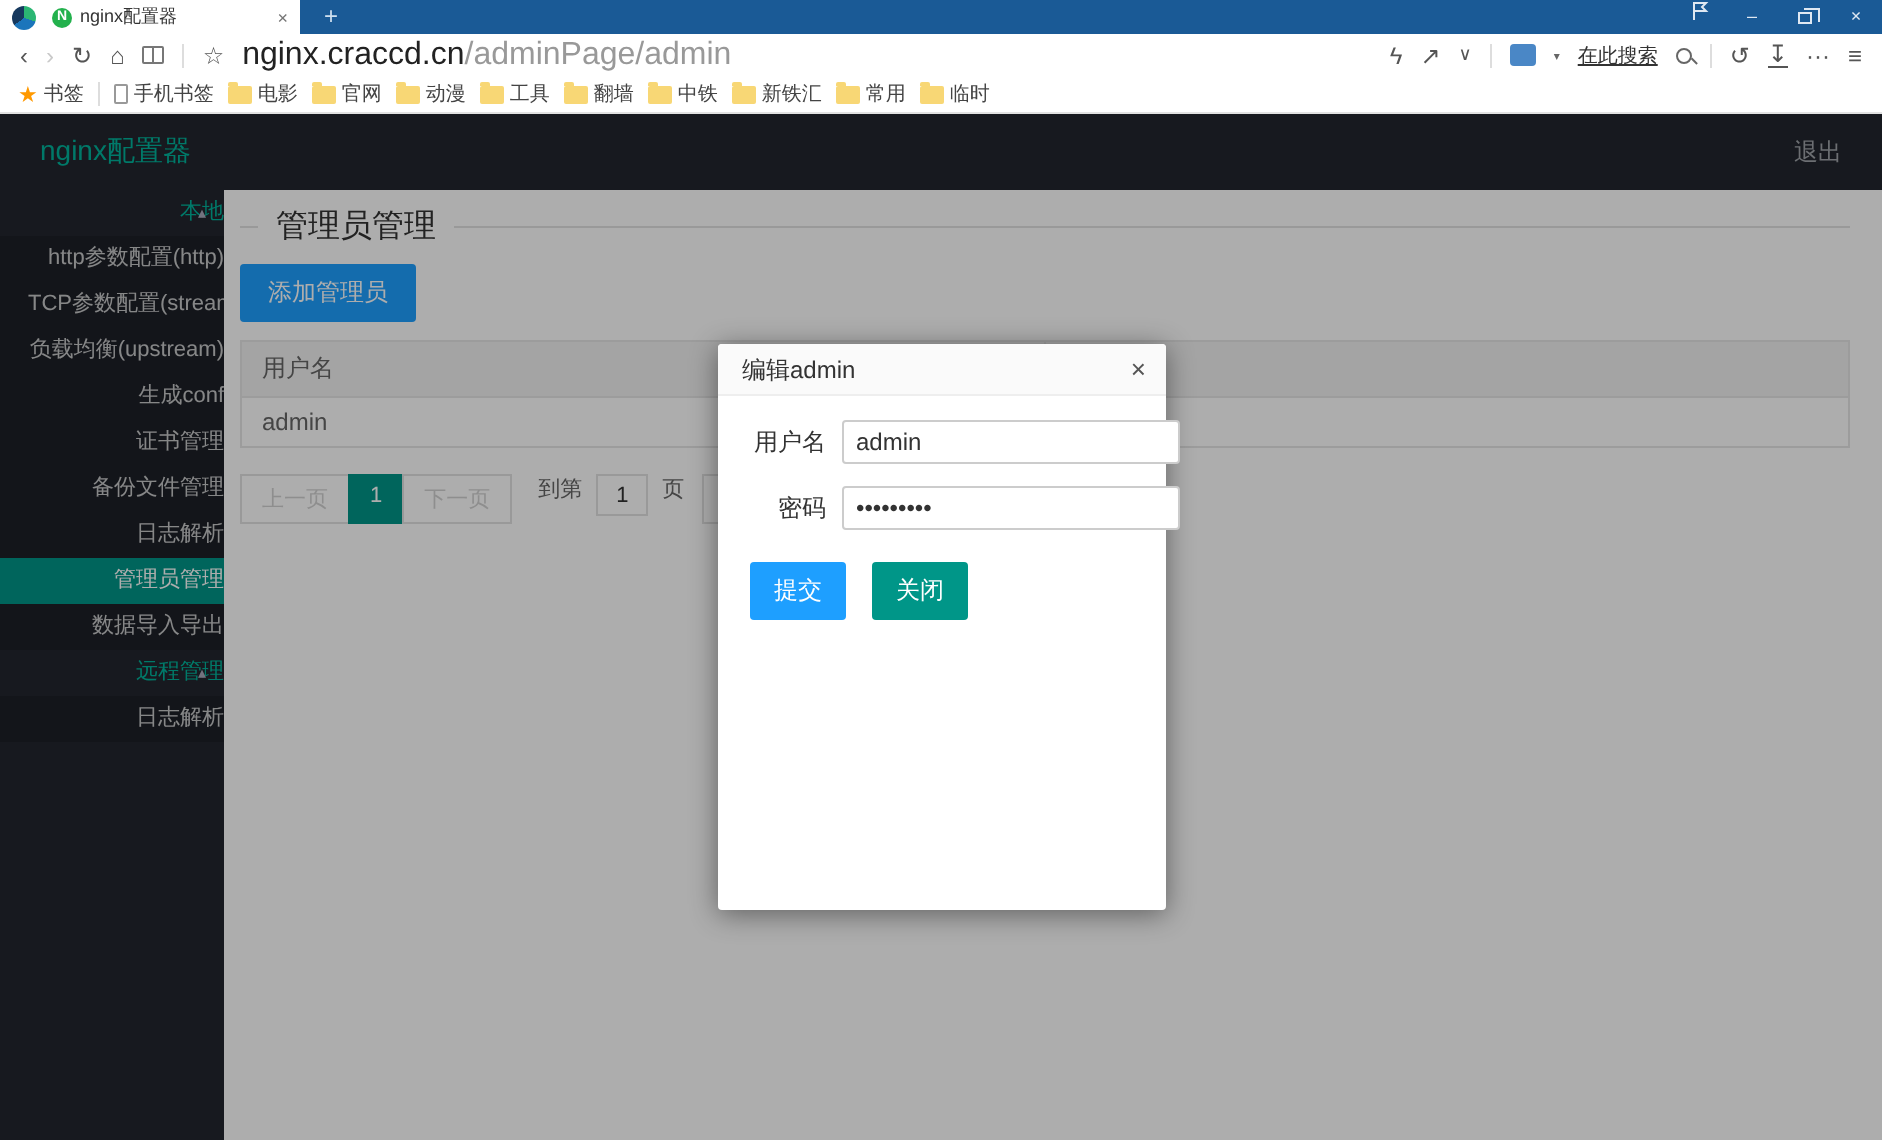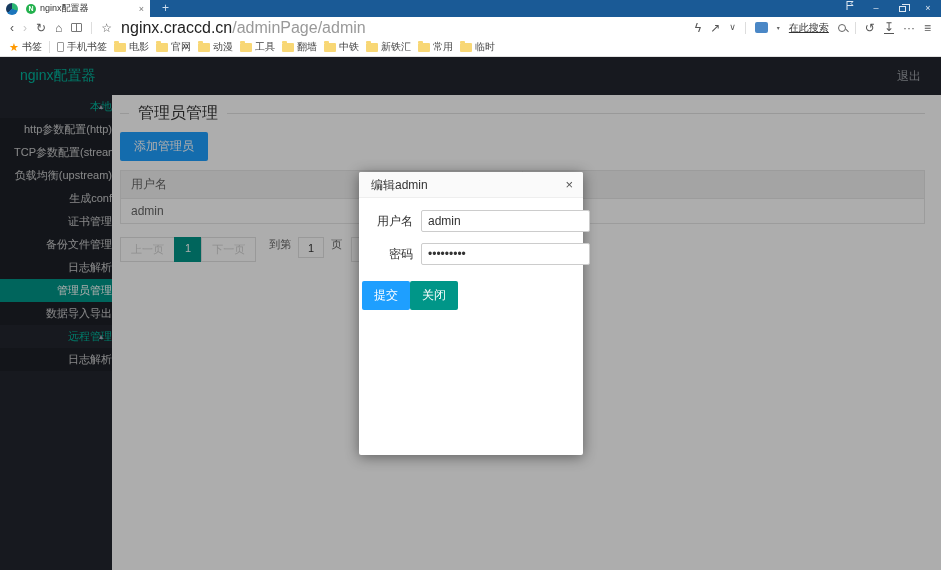--- a/index.html
+++ b/index.html
@@ -97,21 +97,21 @@
   .modal { position: absolute; left: 359px; top: 115px; width: 224px; height: 283px; background: #fff;
     z-index: 10; border-radius: 2px; box-shadow: 0 2px 14px rgba(0,0,0,.45); font-size: 12px; }
   .modal-title { height: 26px; line-height: 26px; padding: 0 12px; background: #fafafa;
     border-bottom: 1px solid #eee; color: #333; position: relative; border-radius: 2px 2px 0 0; }
   .modal-close { position: absolute; right: 10px; top: 0; color: #555; font-size: 13px; cursor: pointer; }
   .modal-body { padding: 12px 8px 0 0; }
   .form-row { display: flex; align-items: center; margin-bottom: 11px; }
   .form-label { width: 62px; text-align: right; padding-right: 8px; color: #333; flex: 0 0 auto; }
   .form-input { flex: 1; height: 22px; border: 1px solid #ccc; border-radius: 2px; padding: 0 6px;
     font-size: 12px; color: #333; margin-right: 9px; font-family: "Liberation Sans", sans-serif; }
-  .modal-btns { margin-top: 16px; padding-left: 3px; display: flex; }
+  .modal-btns { margin-top: 16px; padding-left: 16px; display: flex; gap: 13px; }
   .m-btn { border: none; border-radius: 2px; color: #fff; font-size: 12px; padding: 6px 12px; cursor: pointer; }
   .m-btn.submit { background: #1E9FFF; }
   .m-btn.closeb { background: #009688; }
 </style>
 </head>
 <body>
 
 <div class="tabbar">
   <div class="tab-left">
     <span class="browser-logo"></span>

